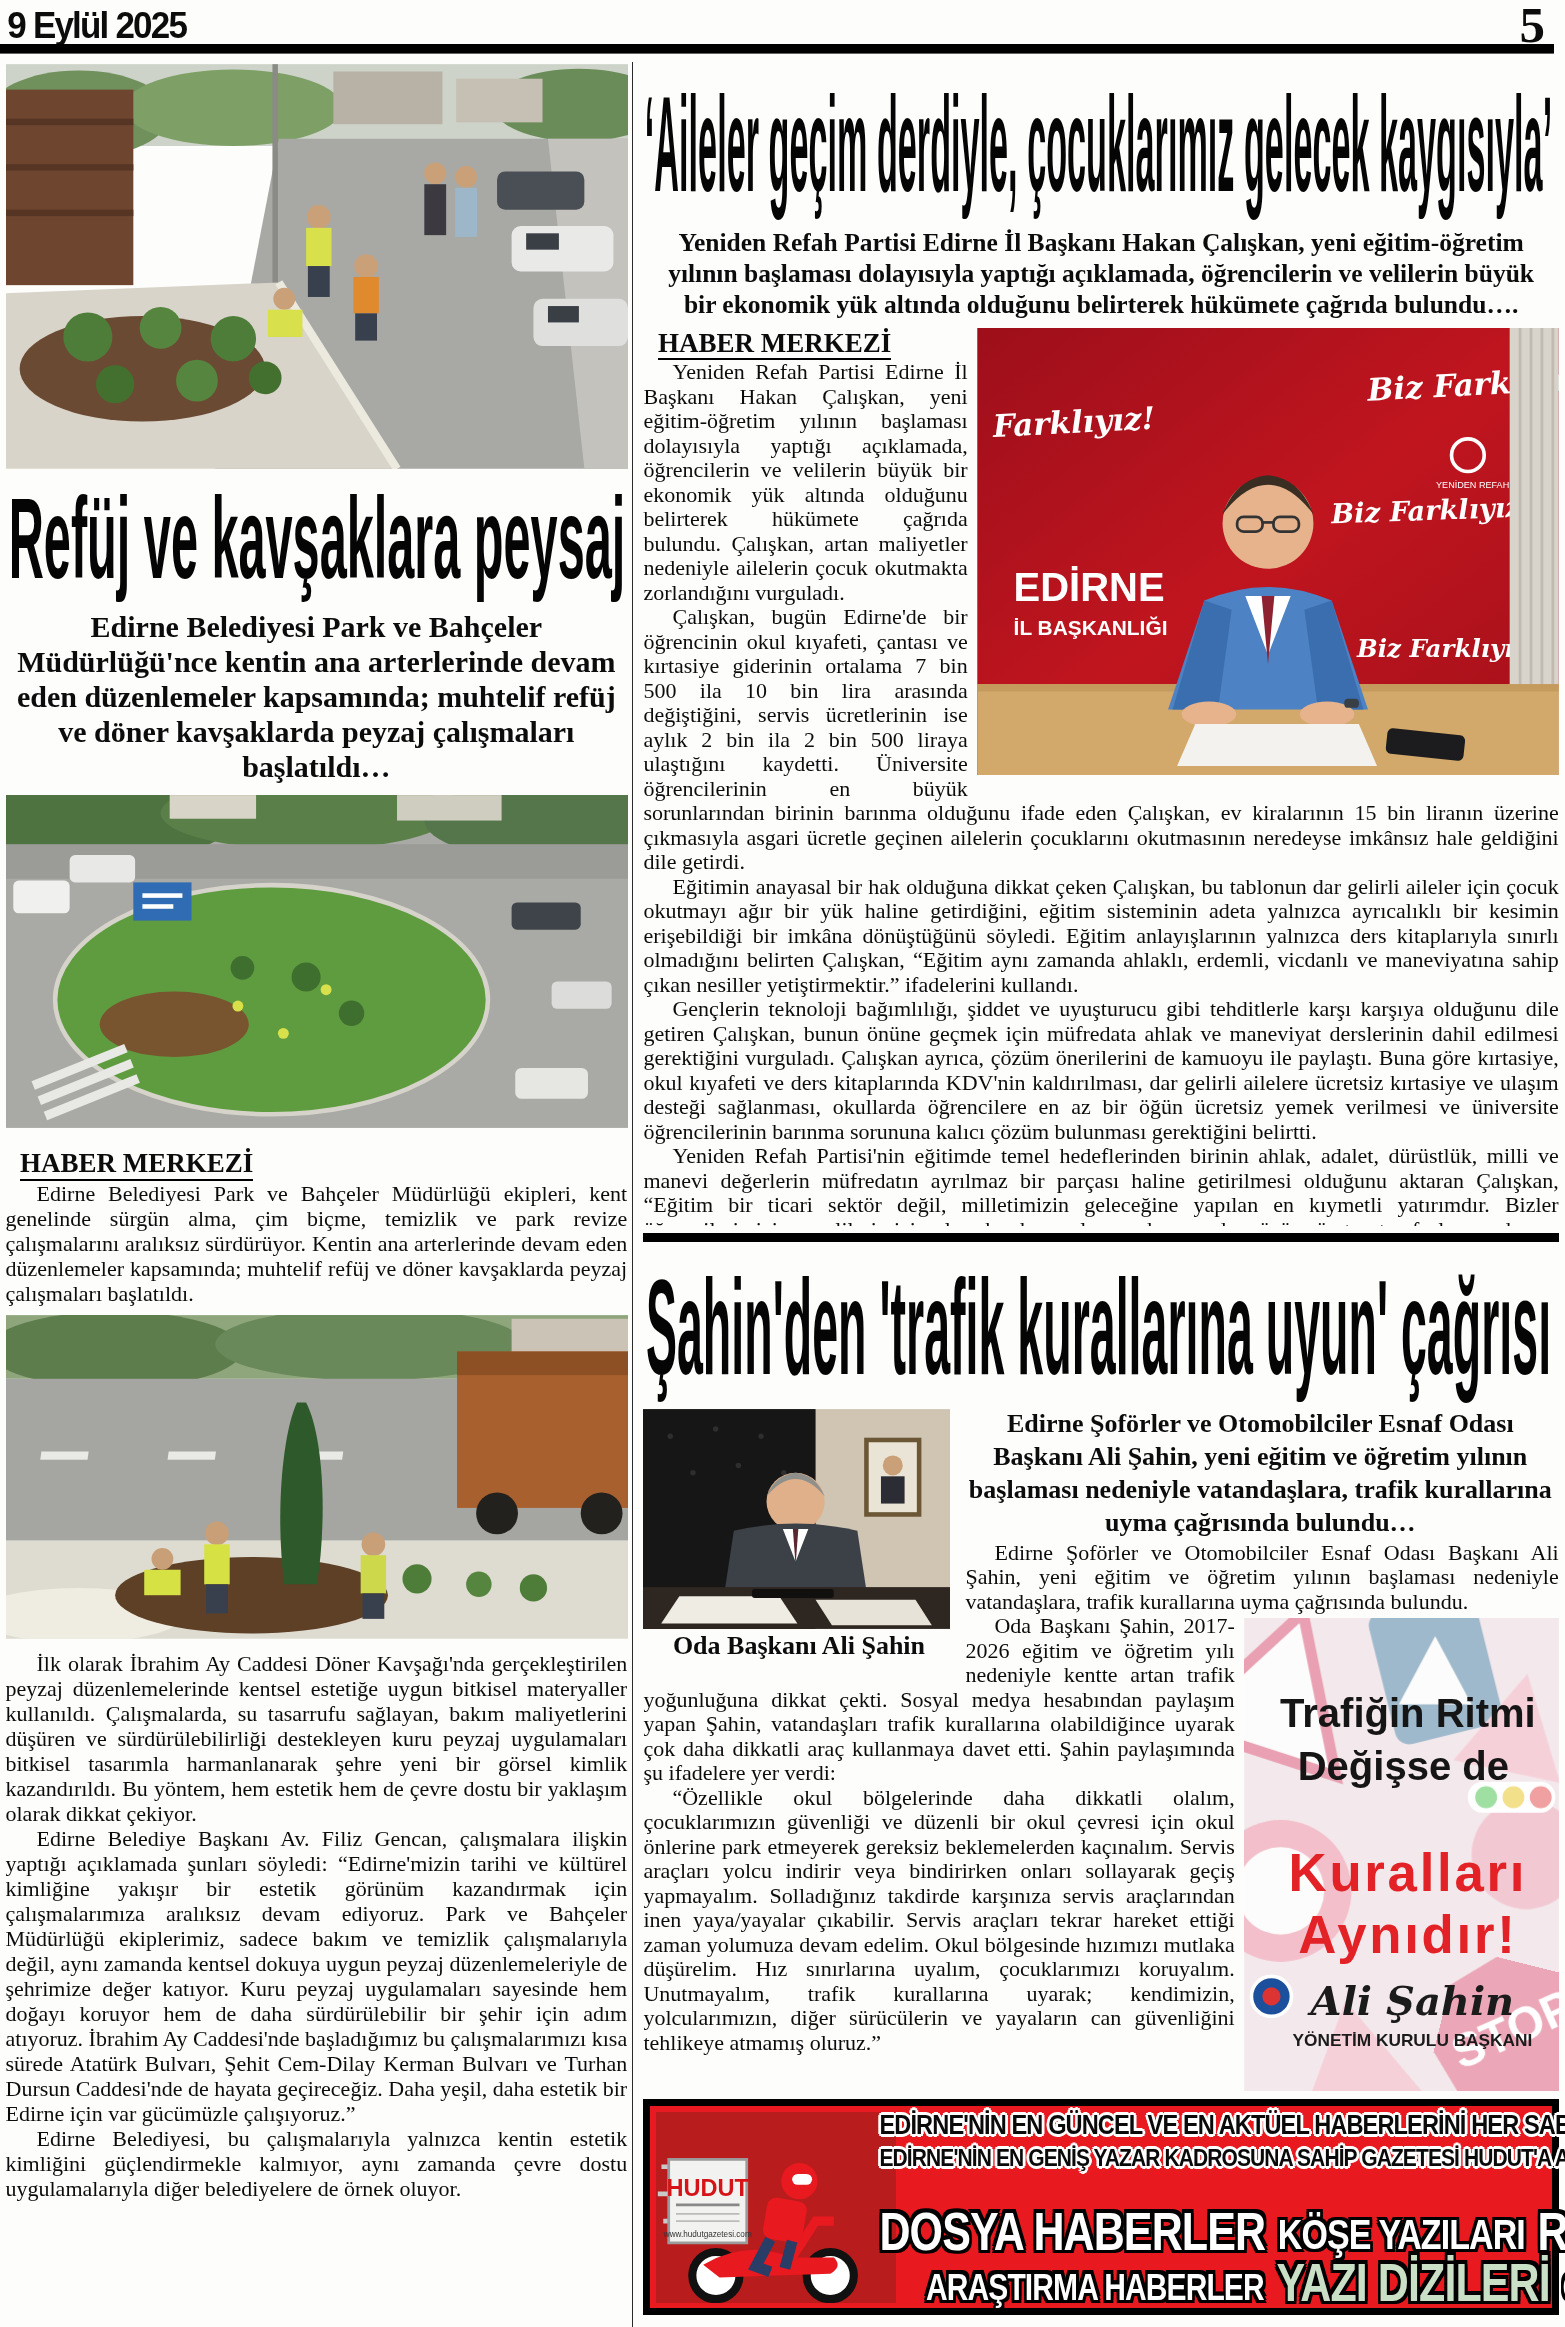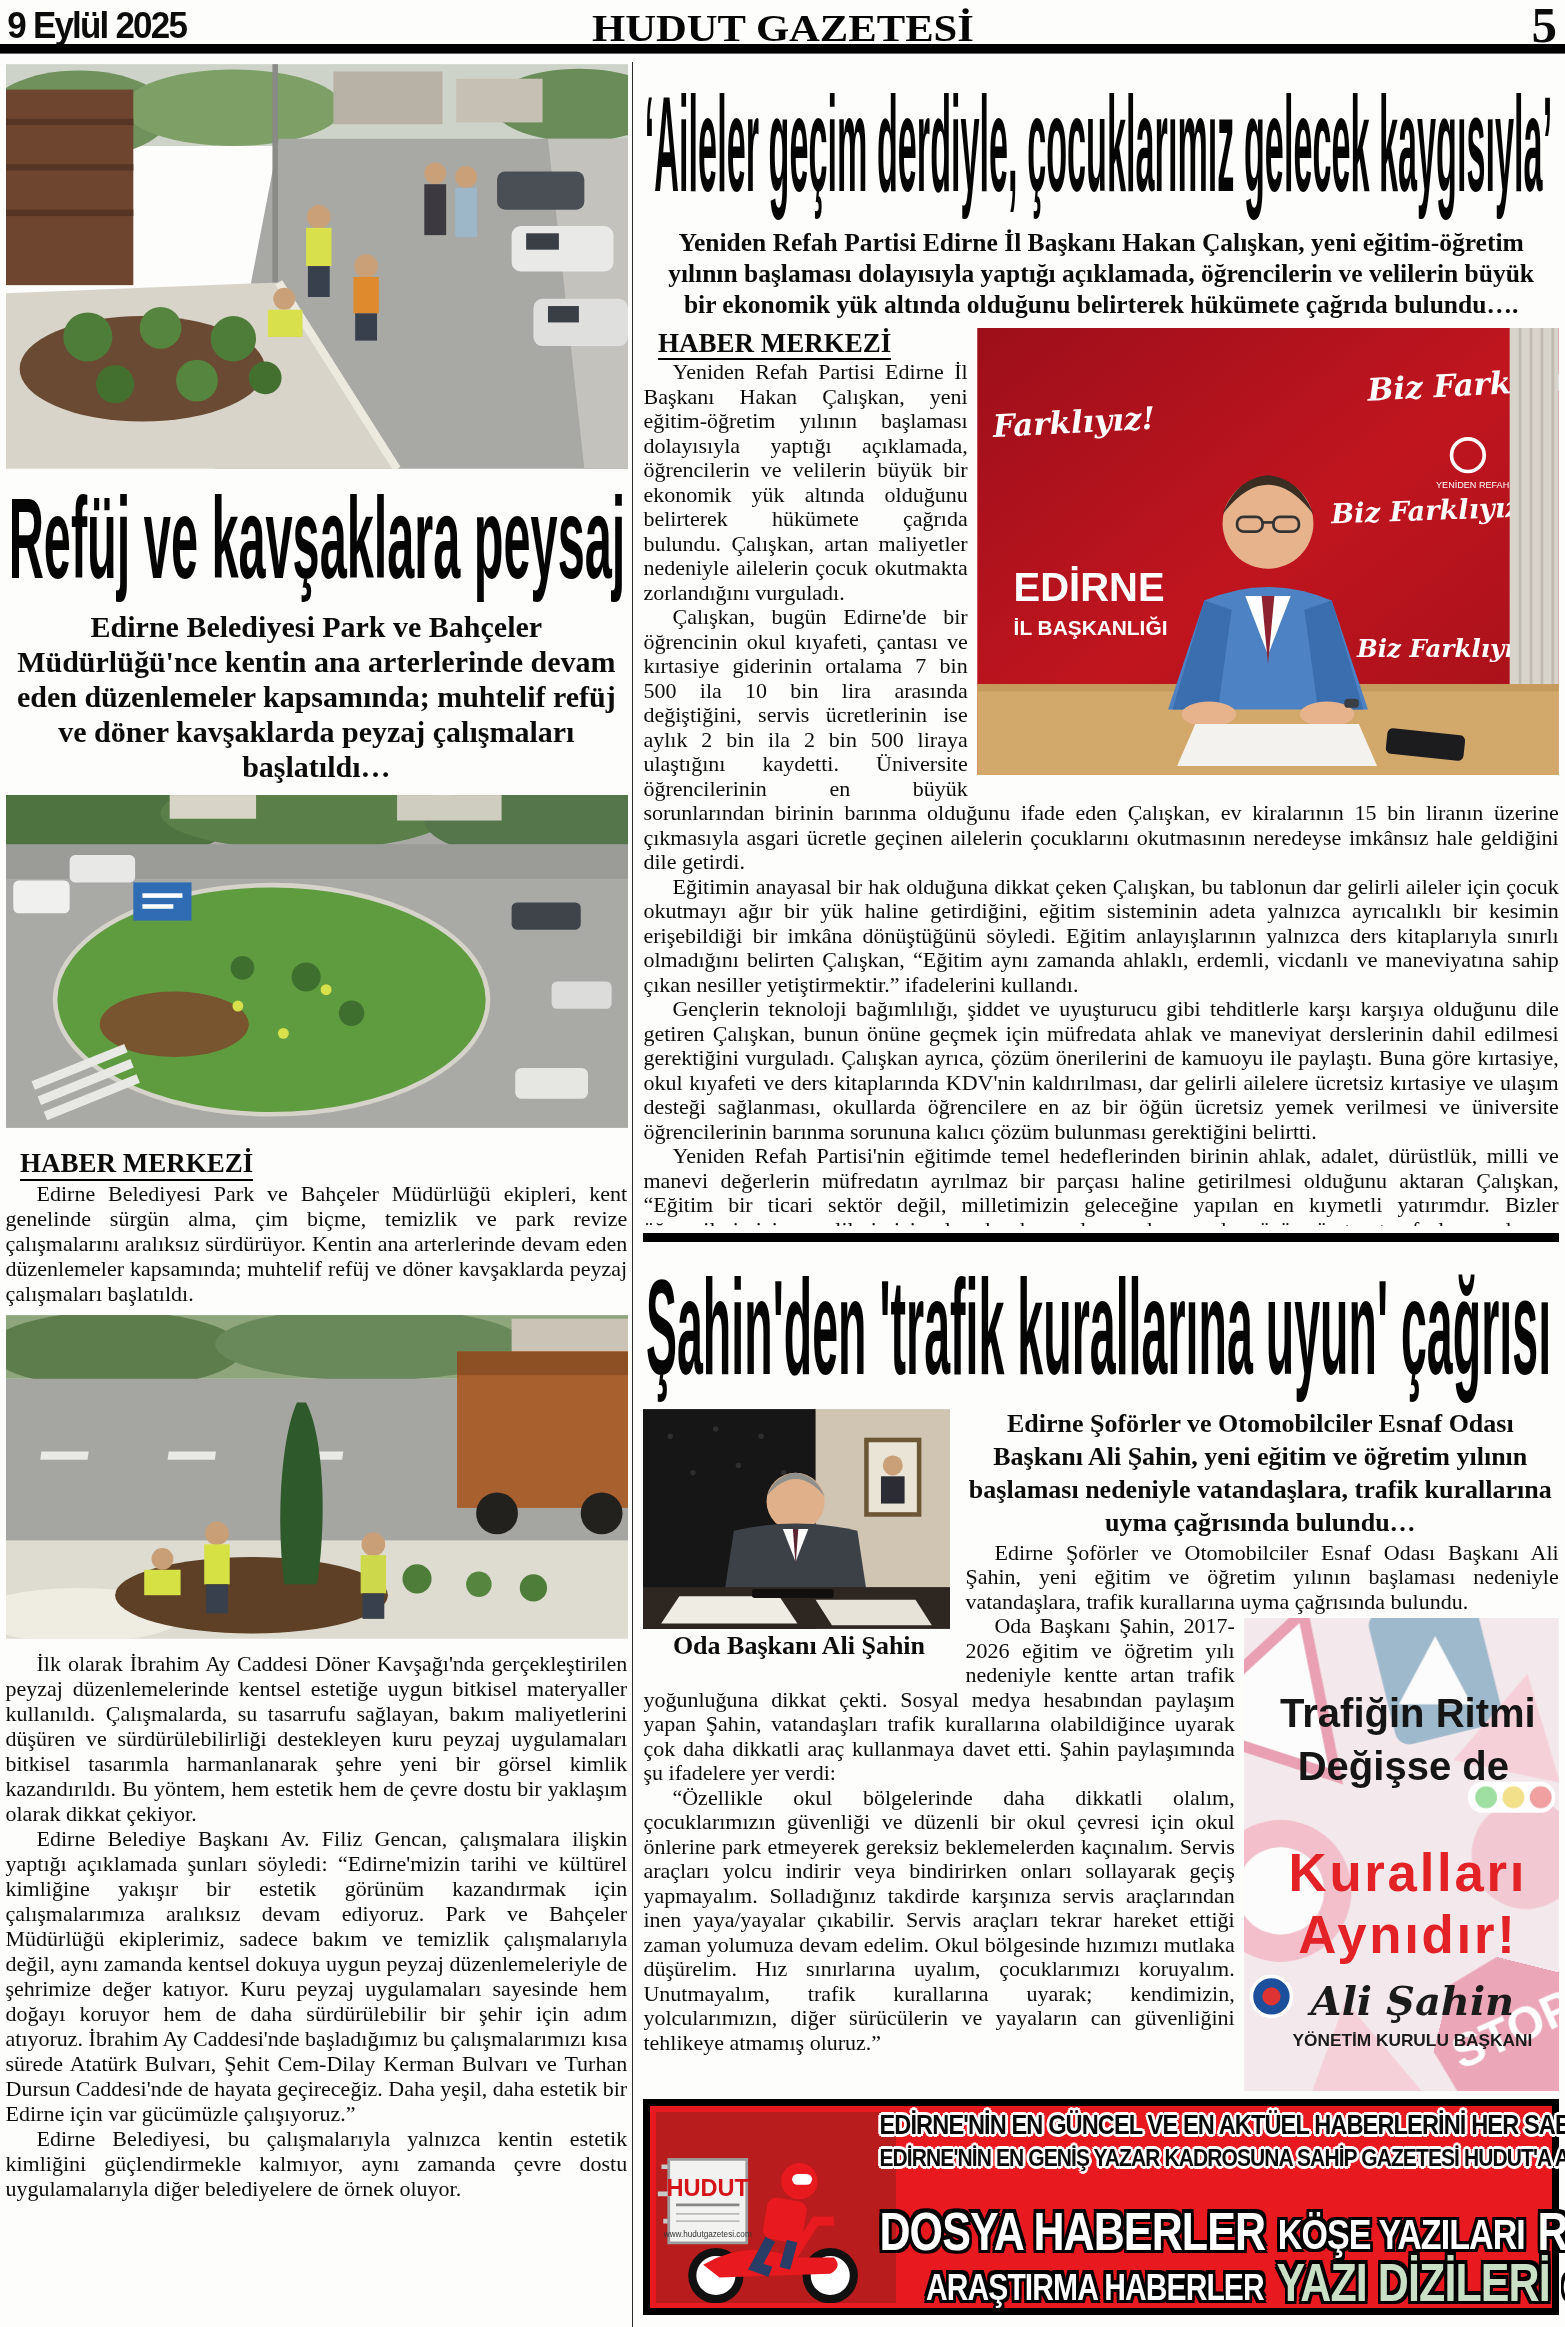--- a/index.html
+++ b/index.html
@@ -1,19 +1,19 @@
 <!DOCTYPE html>
 <html style="font-size:14.5px"><head>
 <meta charset="utf-8">
 <style>
   html,body{margin:0;padding:0;background:#777;}
   #page{position:relative;width:1566px;height:2327px;background:#fdfdfc;overflow:hidden;
         font-family:"Liberation Serif",serif;color:#0c0c0c;}
   
-  #hdr{position:absolute;top:0;left:0;right:0;height:53px;}
+  #hdr{position:absolute;top:0;left:0;right:12px;height:53px;}
   #hdr .date{position:absolute;left:7.3px;top:3.6px;font-family:"Liberation Sans",sans-serif;
              font-weight:bold;font-size:35px;letter-spacing:-1.8px;transform:scaleY(1.05);transform-origin:top left;}
   #hdr .mast{position:absolute;left:50%;top:5.5px;transform:translateX(-50%);}
   #hdr .pnum{position:absolute;right:9px;top:-3.6px;font-weight:bold;font-size:51px;}
   #hdr .rule{position:absolute;left:0;right:0;top:44px;height:6.4px;background:#000;box-shadow:0 3.6px 0 0 #000;}
   
   #cols{position:absolute;top:62px;left:0;right:0;bottom:0;display:flex;}
   #leftcol{width:629px;padding:1.8px 1.8px 0 5.5px;box-sizing:border-box;}
   #vdiv{width:1.8px;background:#2a2a2a;margin:0 2.7px;}
   #rightcol{flex:1;padding:0 7.3px 0 7.3px;box-sizing:border-box;position:relative;}
@@ -61,25 +61,20 @@
   svg text{font-family:"Liberation Sans","DejaVu Sans",sans-serif;}
   .scripttx{font-family:"DejaVu Serif",serif;font-style:italic;font-weight:bold;}
 </style>
 </head>
 <body>
 
 <div id="page">
 
   <div id="hdr">
     <div class="date">9 Eylül 2025</div>
-    <div class="mast">
-      <svg class="mast-svg" width="400" height="44" viewBox="0 0 440 48">
-        <text x="220" y="38" text-anchor="middle" font-size="42" textLength="420" lengthAdjust="spacingAndGlyphs">HUDUT GAZETESİ</text>
-      </svg>
-    </div>
     <div class="pnum">5</div>
     <div class="rule"></div>
   </div>
 
   <div id="cols">
 
     <div id="leftcol">
 
       <svg class="photo" width="622" height="405" viewBox="0 0 684 445">
         <rect width="684" height="90" fill="#cdd3c8"></rect>

